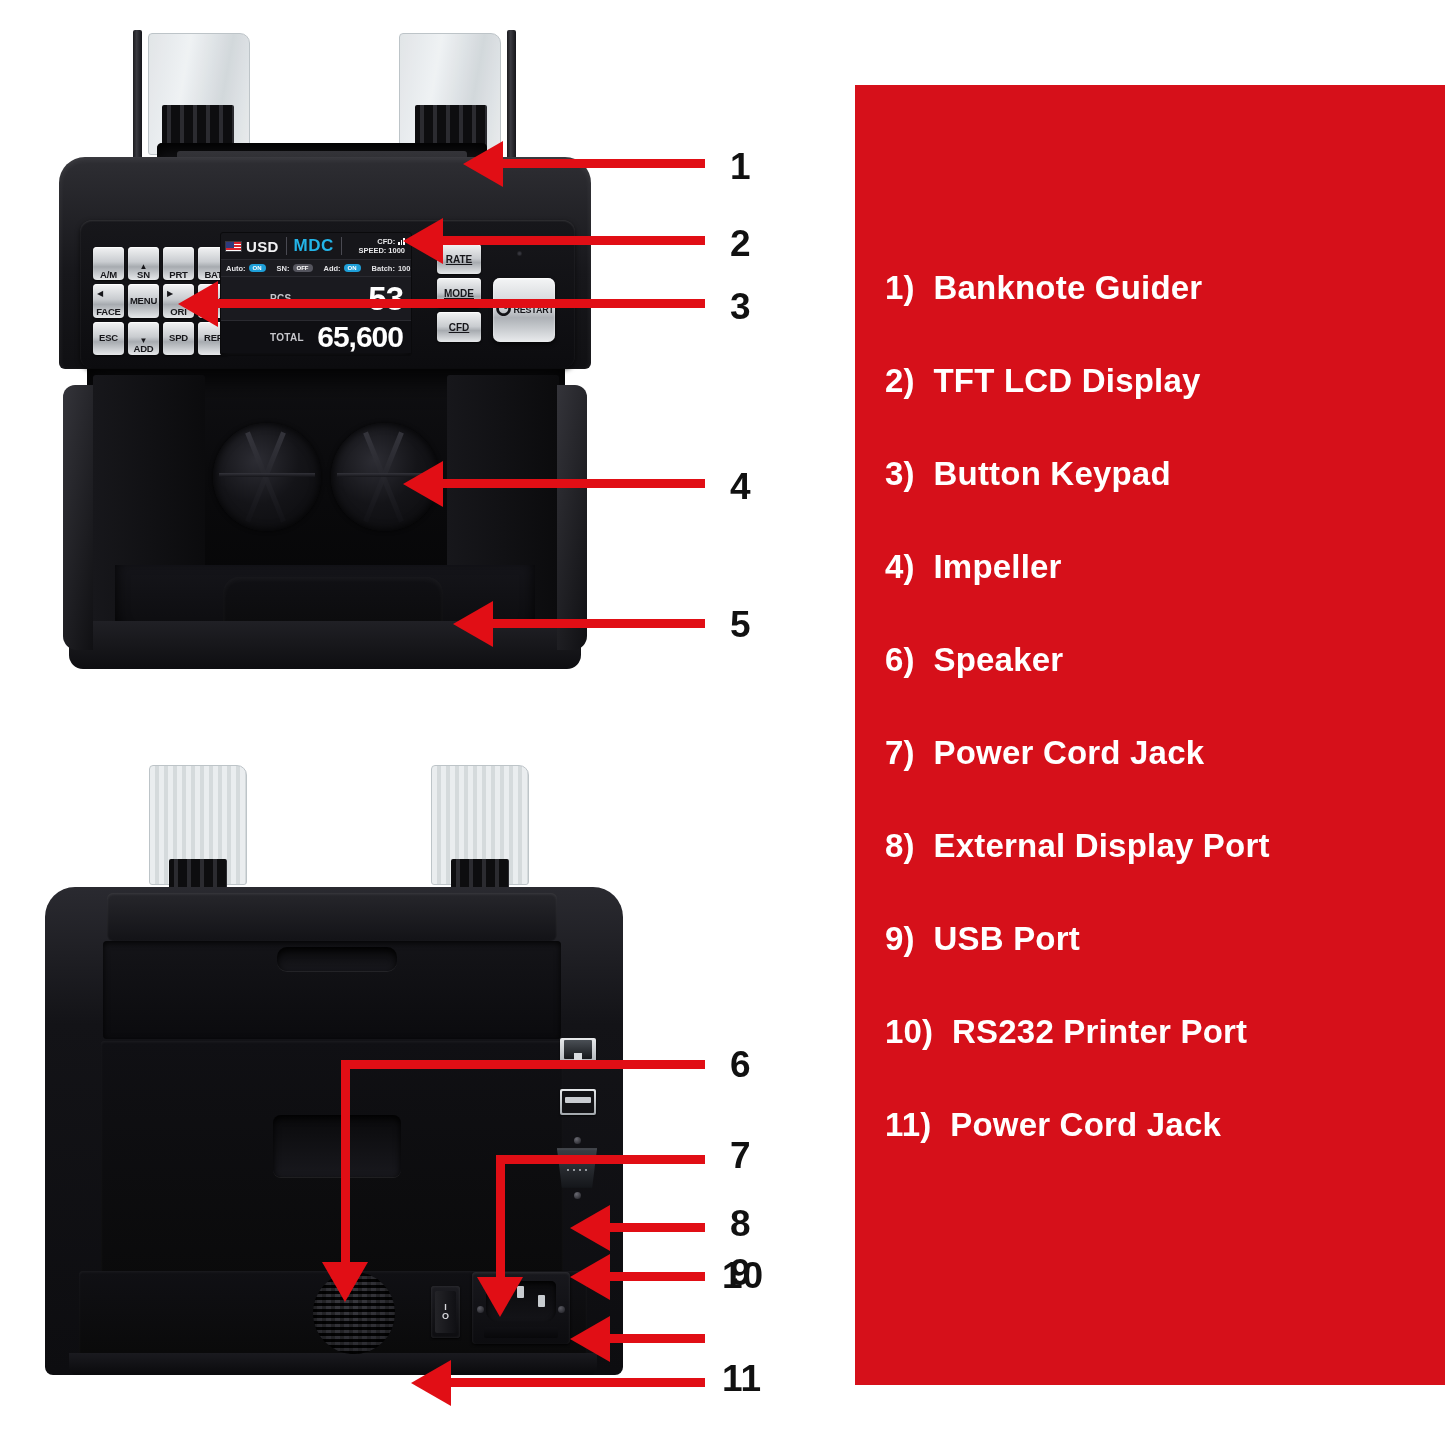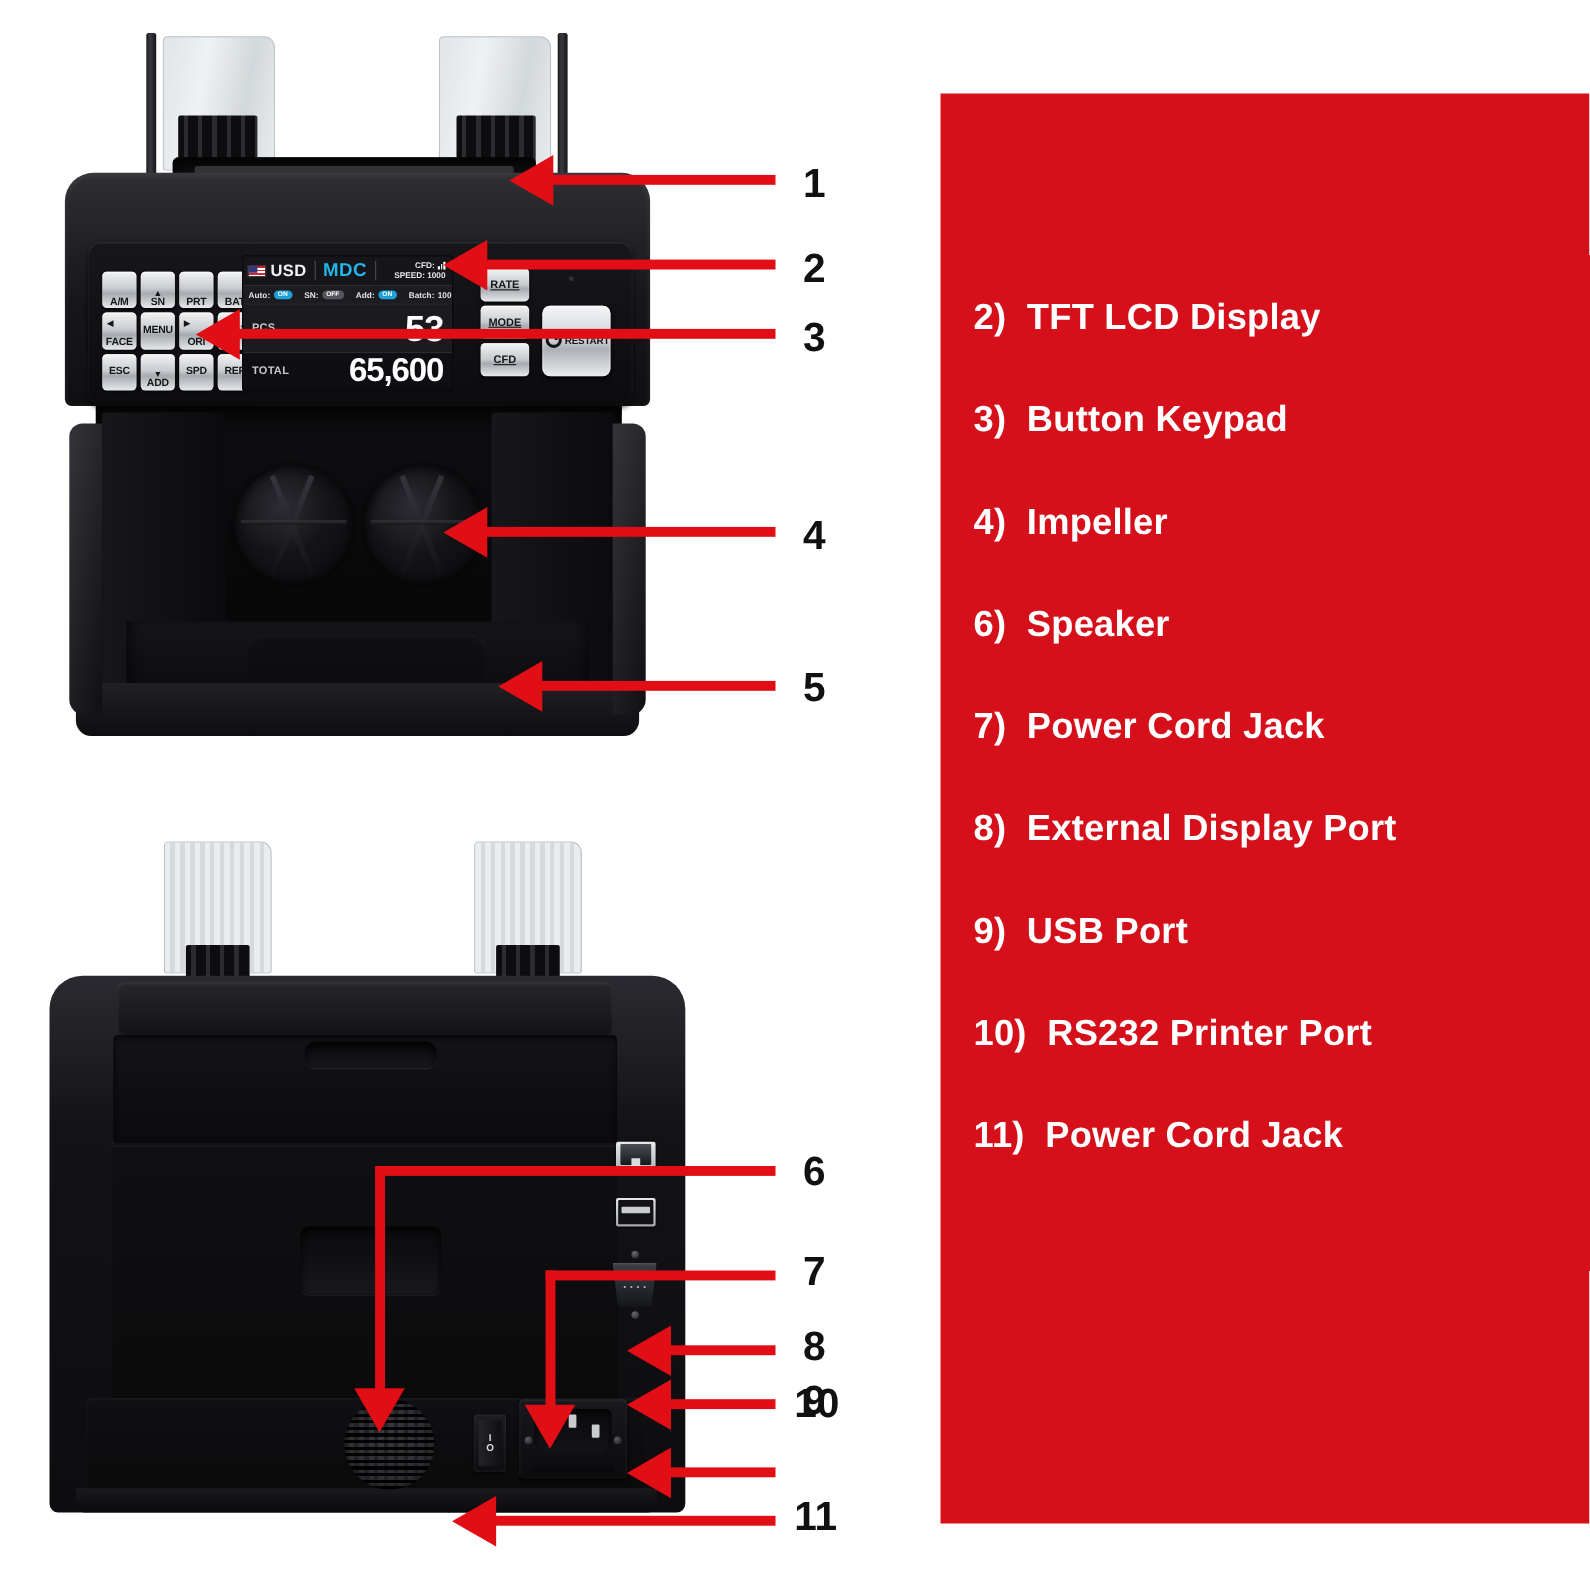--- a/index.html
+++ b/index.html
@@ -88,21 +88,21 @@
   .stat{display:flex;align-items:center;margin-right:11px;}
   .stat .sname{color:#e2e2e5;font-size:7.5px;font-weight:bold;margin-right:3px;}
   .pill{font-size:6px;font-weight:bold;color:#ffffff;border-radius:6px;padding:1px 4px;line-height:1;}
   .pill.on{background:#1e9fd8;}
   .pill.off{background:#55555e;}
   .stat .sval{color:#e2e2e5;font-size:7.5px;font-weight:bold;}
   .lcd-row{display:flex;align-items:center;justify-content:space-between;
            padding:0 8px;box-sizing:border-box;}
   #lcd-pcs{height:43px;background:#1a1a1f;}
   #lcd-total{height:33px;background:#0f0f13;border-top:1px solid #2a2a30;}
-  .rowlabel{color:#c7c7cc;font-size:10px;font-weight:bold;letter-spacing:.3px;}
+  .rowlabel{color:#c7c7cc;font-size:10px;font-weight:bold;letter-spacing:.3px;margin-left:41px;}
   .rowval{color:#ffffff;font-weight:bold;letter-spacing:-1px;}
   #pcs-value{font-size:33px;}
   #total-value{font-size:30px;}
 
   
   .rkey{position:absolute;background:linear-gradient(180deg,#f2f3f4 0%,#c9ccd0 48%,#a7abb0 62%,#e6e8ea 100%);
         border-radius:4px;box-shadow:0 1px 2px rgba(0,0,0,.75),inset 0 1px 1px rgba(255,255,255,.9);
         display:flex;align-items:center;justify-content:center;}
   .rkey span{font-size:10px;font-weight:bold;color:#16161a;text-decoration:underline;}
   #restart-key{position:absolute;background:linear-gradient(180deg,#f4f5f6 0%,#cdd0d4 48%,#adb1b6 62%,#e9ebed 100%);
@@ -481,20 +481,24 @@
   <div class="callout-num" style="left:730px;top:1044px;">6</div>
   <div class="callout-num" style="left:730px;top:1135px;">7</div>
   <div class="callout-num" style="left:730px;top:1203px;">8</div>
   <div class="callout-num" style="left:730px;top:1252px;">9</div>
   <div class="callout-num" style="left:722px;top:1255px;text-align:right;">10</div>
   <div class="callout-num" style="left:722px;top:1358px;">11</div>
 
   <div id="legend-panel">
     <div id="legend-list">
       <div class="legend-item">
+        <span class="num">1)&nbsp;</span>
+        <span class="lbl">Banknote Guider</span>
+      </div>
+      <div class="legend-item">
         <span class="num">2)&nbsp;</span>
         <span class="lbl">TFT LCD Display</span>
       </div>
       <div class="legend-item">
         <span class="num">3)&nbsp;</span>
         <span class="lbl">Button Keypad</span>
       </div>
       <div class="legend-item">
         <span class="num">4)&nbsp;</span>
         <span class="lbl">Impeller</span>

